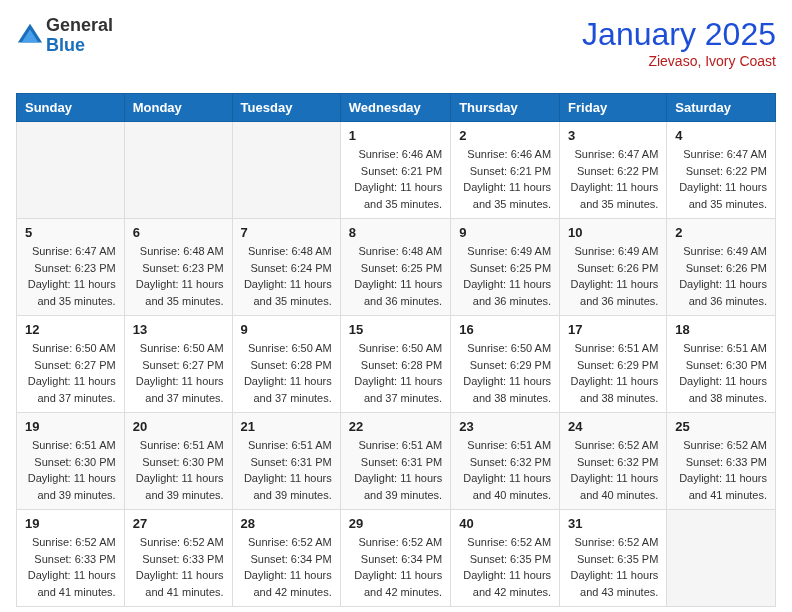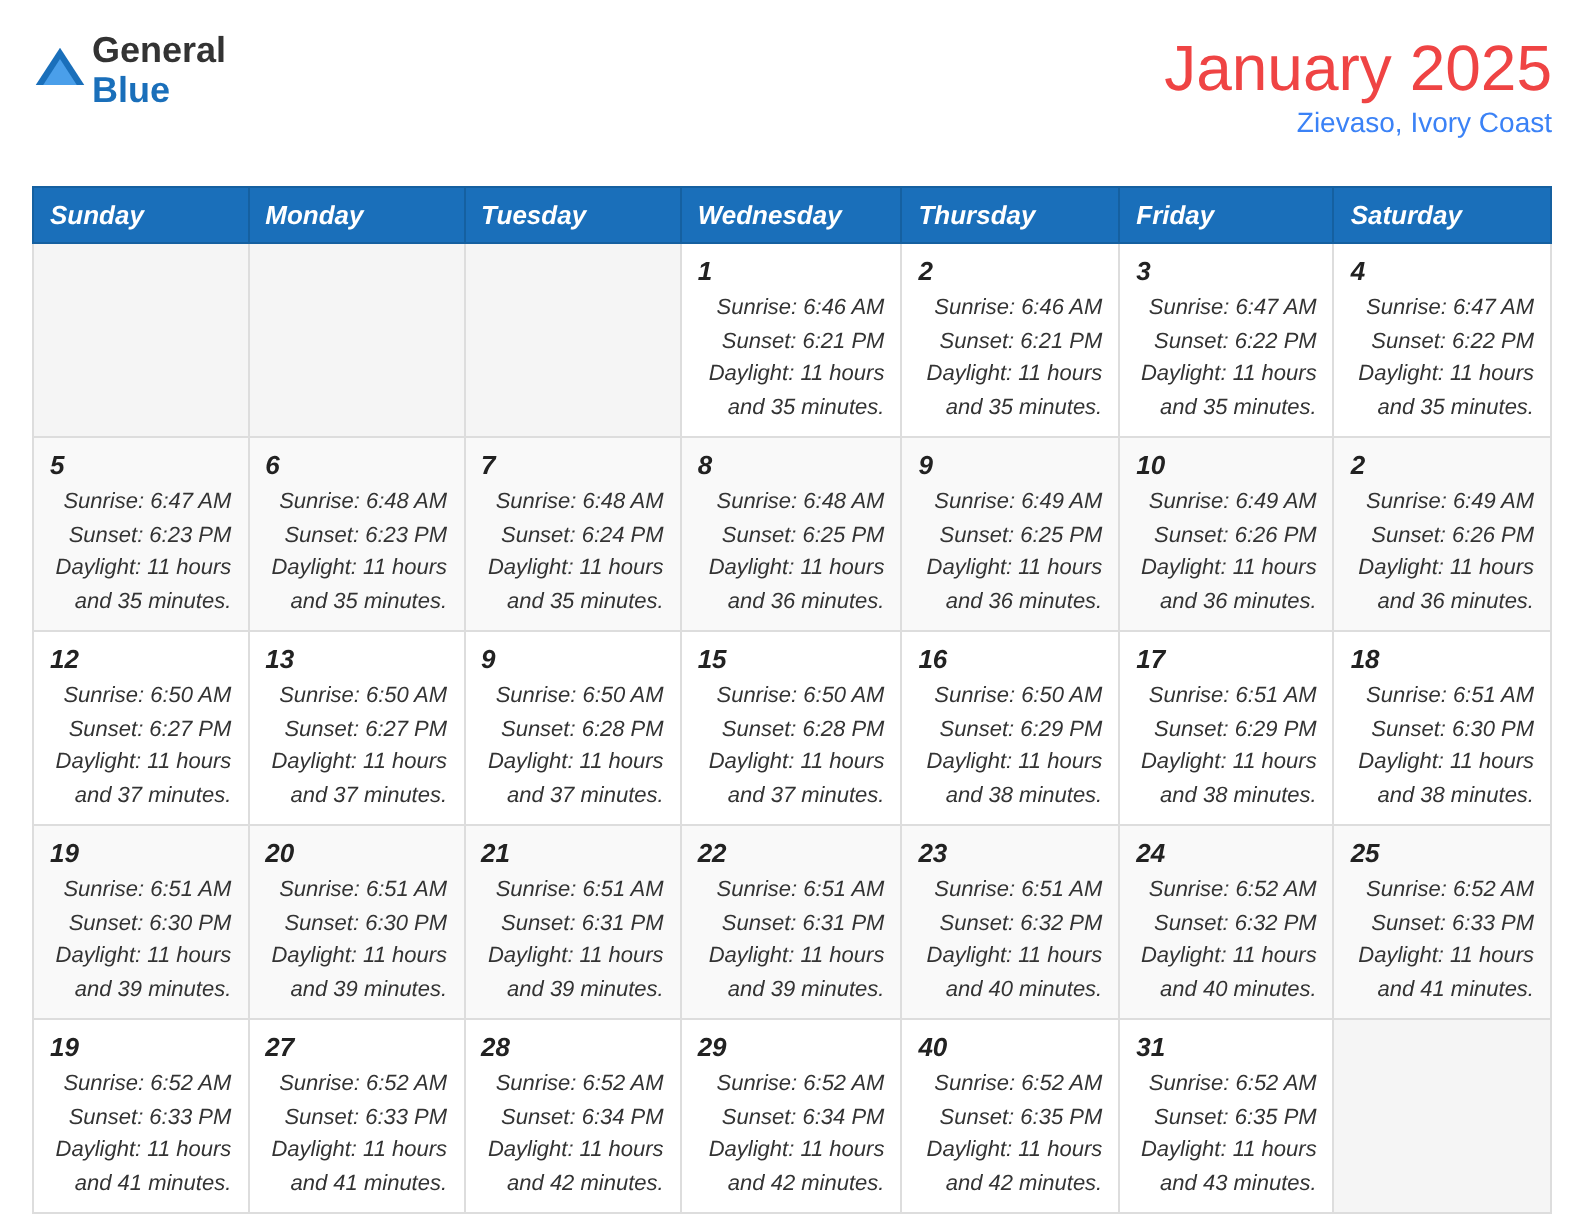--- a/index.html
+++ b/index.html
@@ -31,31 +31,30 @@
       width: 28px;
       height: 28px;
       margin-right: 2px;
     }
     .title-block {
       text-align: right;
     }
     .month-title {
       font-size: 32px;
       font-weight: normal;
-      color: #ef4444;
+      color: #1d4ed8;
     }
     .location {
       font-size: 14px;
-      color: #3b82f6;
+      color: #b91c1c;
     }
     .calendar {
       width: 100%;
       border-collapse: collapse;
       border: 1px solid #ccc;
-      font-style: italic;
     }
     .calendar th {
       background-color: #1a6fba;
       color: #fff;
       text-align: left;
       padding: 6px 8px;
       font-size: 13px;
       font-weight: bold;
       border: 1px solid #1560a0;
     }

